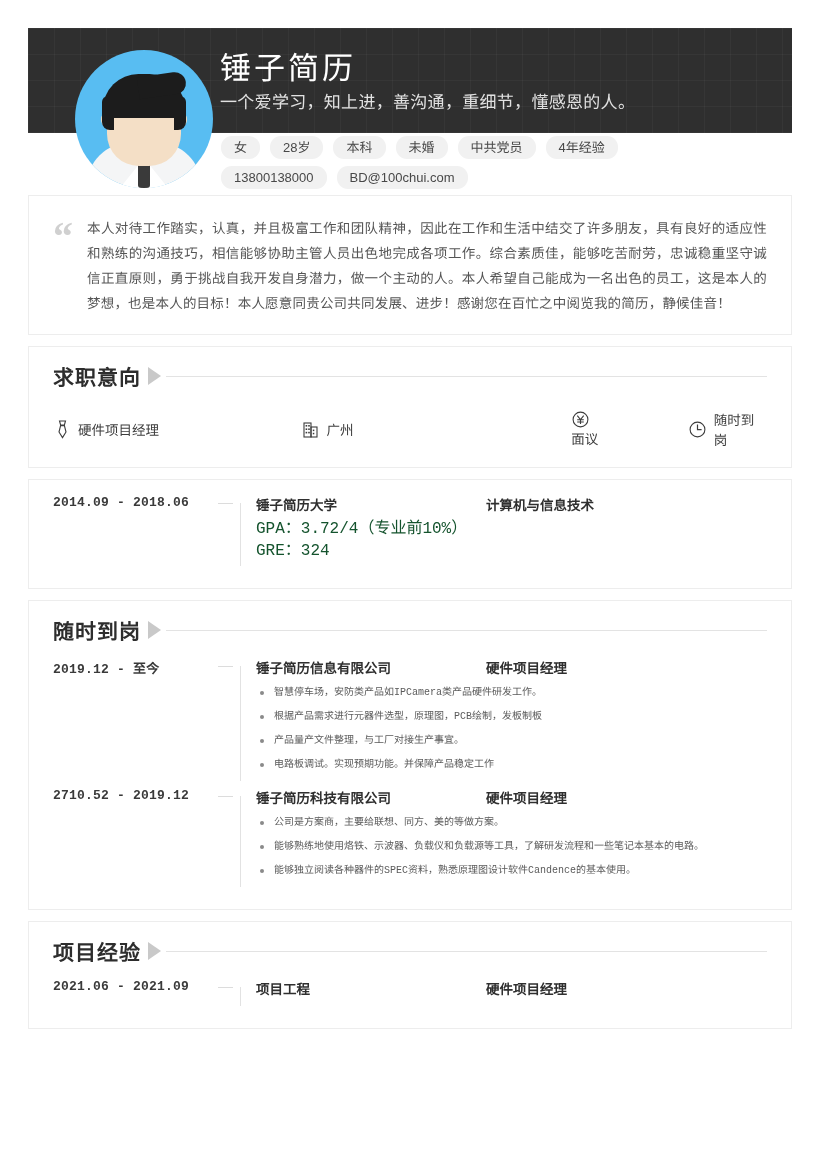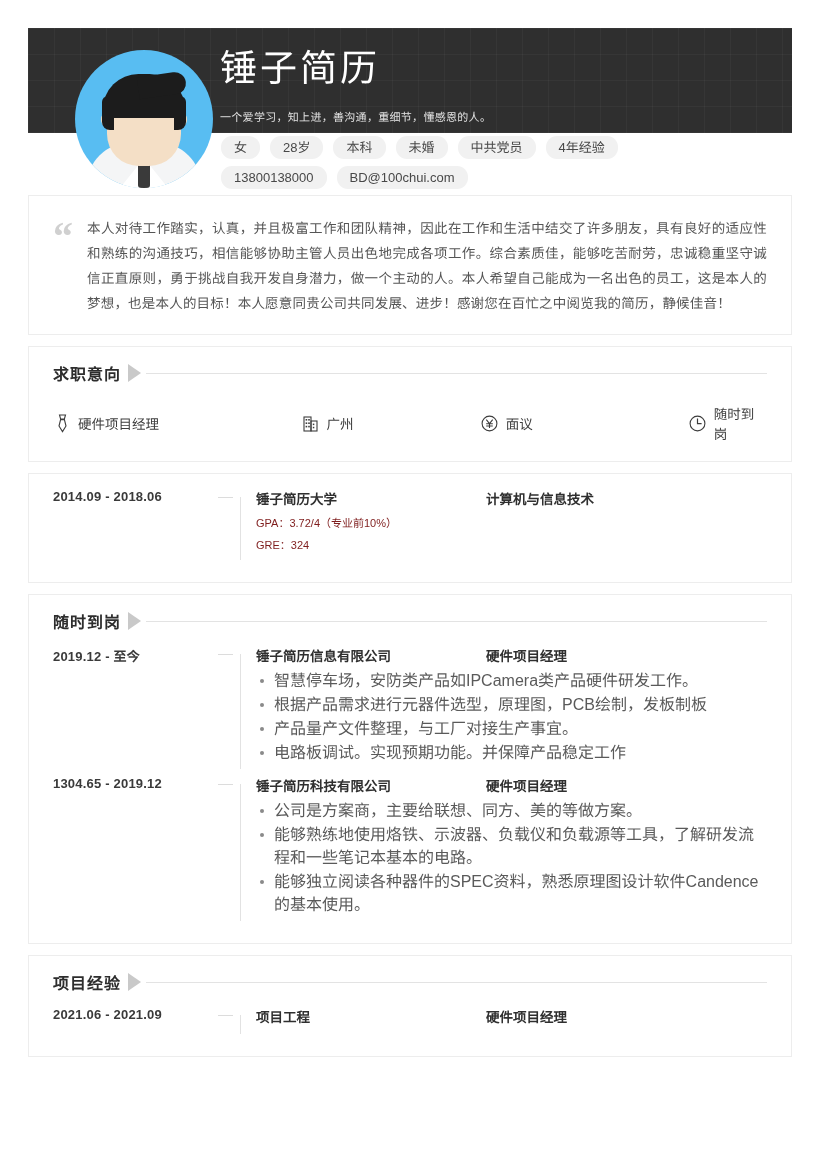--- a/index.html
+++ b/index.html
@@ -32,33 +32,32 @@
     background-size: 26px 26px;
   }
   .header-inner {
     position: absolute;
     left: 192px;
     top: 22px;
     right: 16px;
   }
   .name {
     color: #ffffff;
-    font-size: 37px;
+    font-size: 31px;
     font-weight: 400;
     letter-spacing: 3px;
     line-height: 38px;
     margin: 0;
   }
   .tagline {
     color: #e2e2e2;
-    font-size: 11px;
+    font-size: 17px;
     line-height: 20px;
-    margin: 20px 0 0 0;
+    margin: 5px 0 0 0;
     letter-spacing: 0.3px;
-    font-family: Liberation Mono, monospace;
   }
 
   
   .avatar-wrap {
     position: absolute;
     left: 75px;
     top: 50px;
     width: 138px;
     height: 138px;
     z-index: 5;
@@ -241,21 +240,21 @@
   }
 
   
   .sec { padding: 14px 24px 16px 24px; }
   .sec-head {
     display: flex;
     align-items: center;
     margin-bottom: 12px;
   }
   .sec-title {
-    font-size: 16px;
+    font-size: 21px;
     font-weight: bold;
     color: #2d2d2d;
     letter-spacing: 1px;
     white-space: nowrap;
   }
   .sec-arrow {
     flex: 0 0 auto;
     width: 0; height: 0;
     margin-left: 7px;
     border-style: solid;
@@ -273,25 +272,25 @@
   .intent-row { display: flex; align-items: center; padding: 6px 0 2px 2px; }
   .intent-item {
     display: flex;
     align-items: center;
     color: #3d3d3d;
     font-size: 13.5px;
   }
   .intent-item .ico { margin-right: 8px; display: inline-flex; }
   .i1 { width: 250px; }
   .i2 { width: 180px; }
-  .i3 { width: 210px; }
+  .i3 { width: 210px; flex-direction: column; }
   .i4 { width: auto; }
 
   
-  .entry { display: flex; margin-bottom: 4px; }
+  .entry { display: flex; margin-bottom: 4px; font-family: Liberation Mono, monospace; }
   .entry-date {
     flex: 0 0 auto;
     width: 165px;
     padding-top: 1px;
     font-size: 13px;
     font-weight: bold;
     color: #3a3a3a;
     letter-spacing: 0.2px;
   }
   .entry-rail {
@@ -322,31 +321,31 @@
     font-size: 13.5px;
     font-weight: bold;
     color: #2f2f2f;
   }
   .entry-role {
     font-size: 13.5px;
     font-weight: bold;
     color: #2f2f2f;
   }
   .entry-sub {
-    font-size: 11px;
-    color: #7f1d1d;
+    font-size: 16px;
+    color: #14532d;
     line-height: 22px;
   }
 
   ul.bullets { list-style: none; margin: 2px 0 0 0; padding: 0; }
   ul.bullets li {
     position: relative;
     padding-left: 18px;
     color: #5a5a5a;
-    font-size: 16px;
+    font-size: 10px;
     line-height: 23px;
     margin-bottom: 1px;
   }
   ul.bullets li::before {
     content: "";
     position: absolute;
     left: 4px;
     top: 10px;
     width: 4px;
     height: 4px;
@@ -505,21 +504,21 @@
           <ul class="bullets">
             <li>智慧停车场，安防类产品如IPCamera类产品硬件研发工作。</li>
             <li>根据产品需求进行元器件选型，原理图，PCB绘制，发板制板</li>
             <li>产品量产文件整理，与工厂对接生产事宜。</li>
             <li>电路板调试。实现预期功能。并保障产品稳定工作</li>
           </ul>
         </div>
       </div>
 
       <div class="entry">
-        <div class="entry-date">1304.65 - 2019.12</div>
+        <div class="entry-date">2710.52 - 2019.12</div>
         <div class="entry-rail">
           <div class="rail-tick"></div>
           <div class="rail-line"></div>
         </div>
         <div class="entry-body">
           <div class="entry-head">
             <div class="entry-org">锤子简历科技有限公司</div>
             <div class="entry-role">硬件项目经理</div>
           </div>
           <ul class="bullets">

